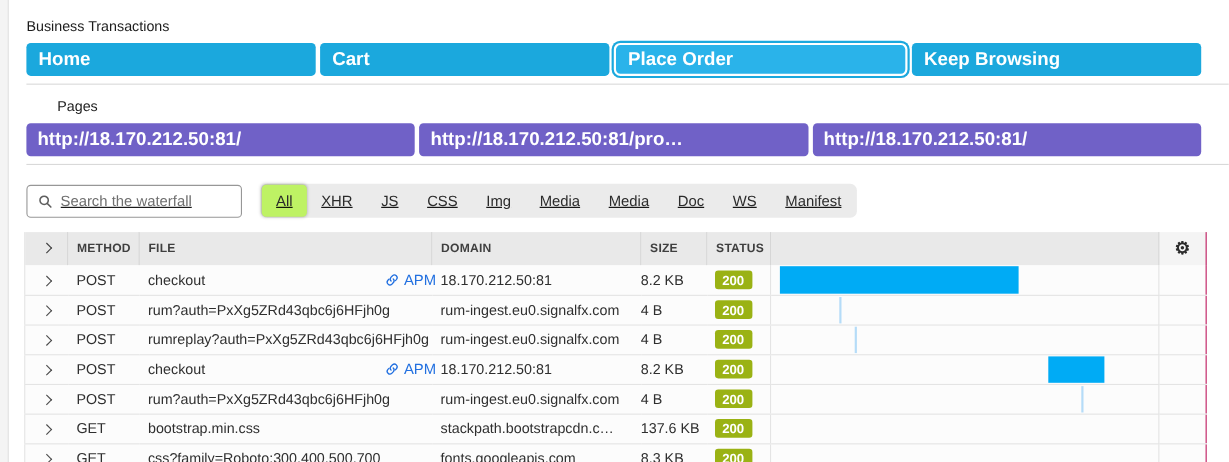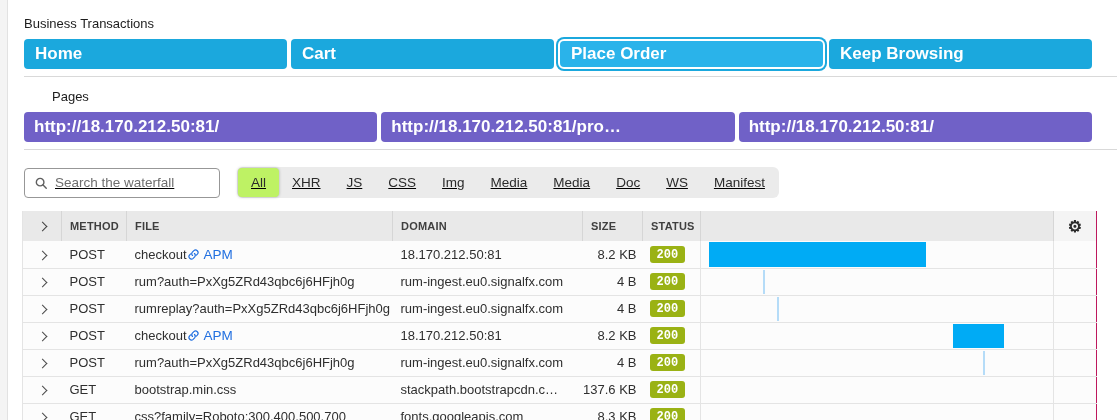--- a/index.html
+++ b/index.html
@@ -42,28 +42,28 @@
              white-space:nowrap; }
   thead th:last-child { border-right:none; background:#F4F4F4; }
   thead th.c-exp { text-align:center; padding:0; }
   thead th.c-method { text-align:right; padding-right:9px; }
   thead th.c-gear { text-align:center; font-size:16px; padding:0; }
   tbody td { height:27px; border-bottom:1px solid #E4E4E4; font-size:13px; color:#2f2f2f;
              padding:0 8px; white-space:nowrap; overflow:hidden; }
   td.c-exp { text-align:center; padding:0; }
   td.c-method { text-align:left; padding-right:9px; }
   td.c-file { overflow:visible; padding-right:0; }
-  .filewrap { display:flex; align-items:center; }
+  .filewrap { display:flex; justify-content:space-between; align-items:center; }
   .fname { white-space:nowrap; }
   .apm { display:inline-flex; align-items:center; gap:4px; color:var(--link,#2270E0);
          font-size:13.5px; text-decoration:none; cursor:pointer; flex:none; margin-right:-4px; }
-  td.c-size { text-align:right; padding:0 6px 0 0; overflow:visible; }
+  td.c-size { padding:0 6px 0 0; overflow:visible; }
   td.c-status { padding-left:7px; overflow:visible; }
   .badge { display:inline-block; background:var(--status,#9AB214); color:#fff; font-size:12px;
-           font-weight:700; padding:3px 7px 2px; border-radius:3px; line-height:1;font-family:Liberation Mono, monospace; }
+           font-weight:700; padding:3px 7px 2px; border-radius:3px; line-height:1; }
   td.c-wf { position:relative; padding:0; border-left:1px solid #E4E4E4; border-right:1px solid #E4E4E4; }
   .bar { position:absolute; top:1px; bottom:1px; background:var(--bar,#00ABF5); }
   .bar.thin { width:2px; background:var(--marker,#B5DCF8); }
 
   .chev { display:inline-block; width:7px; height:7px; border:solid #3F3F3F;
           border-width:0 1.5px 1.5px 0; transform:rotate(-45deg); }
   tbody .chev { border-color:#4a4a4a; border-width:0 1.3px 1.3px 0; }
   .gear-glyph { cursor:pointer; color:#2b2b2b; }
 </style>
 </head>

